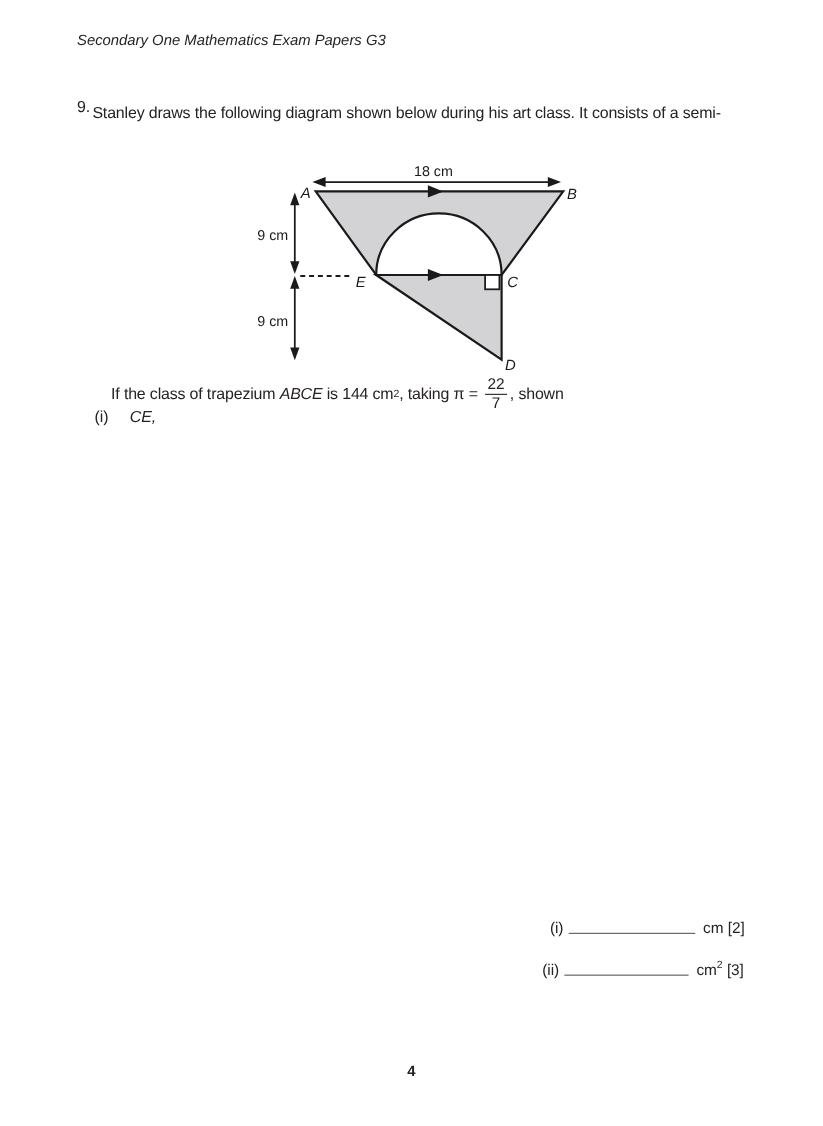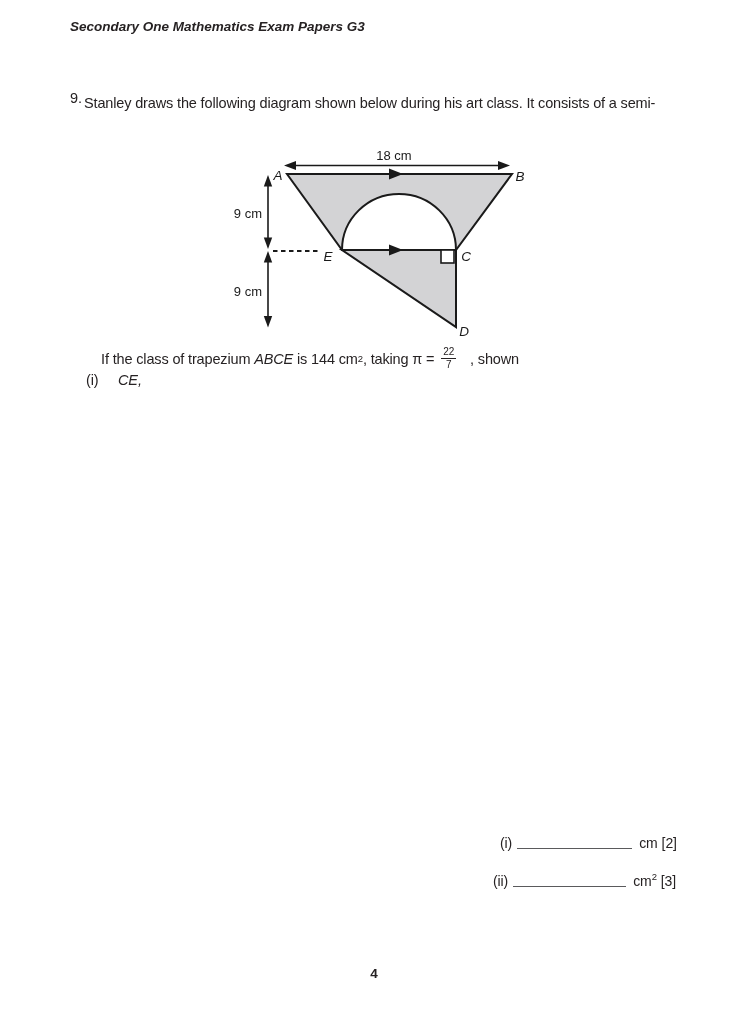--- a/index.html
+++ b/index.html
@@ -2,42 +2,42 @@
 <html><head>
 <meta charset="utf-8">
 <style>
   html,body { margin:0; padding:0; background:#e9e9e9; }
   .page {
     position:relative; width:748px; height:1024px; margin:0 auto;
     background:#ffffff; overflow:hidden;
     font-family:"Liberation Sans", sans-serif; color:#262223;
   }
   .header {
-    position:absolute; left:70px; top:19px;
-    font-size:13.5px; font-weight:bold; font-style:italic;
+    position:absolute; left:70px; top:29px;
+    font-size:13.5px; font-weight:normal; font-style:italic;
   }
   .qnum { position:absolute; left:70px; top:90px; font-size:14.5px; }
   .qbody {
     position:absolute; left:84px; top:90px; width:600px;
     font-size:14.5px; line-height:26px; letter-spacing:-0.15px;
   }
   .qbody div { white-space:nowrap; }
   .diagram { position:absolute; left:230px; top:140px; width:315px; height:205px; }
   .diagram text { font-family:"Liberation Sans", sans-serif; fill:#1a1a1a; }
   .condition {
     position:absolute; left:101px; top:344px; height:30px;
     font-size:14.5px; letter-spacing:-0.15px; white-space:nowrap;
     display:flex; align-items:center;
   }
   .condition span { white-space:pre; }
   .it { font-style:italic; }
   sup { font-size:9.5px; vertical-align:super; line-height:0; }
   .frac {
     display:inline-flex; flex-direction:column; align-items:center;
-    font-size:10px; line-height:1.1; margin:0 14px 0 3px; transform:translateY(-1px);
+    font-size:14px; line-height:1.1; margin:0 3px 0 3px; transform:translateY(-1px);
   }
   .frac .num { border-bottom:1.4px solid #262223; padding:0 2px 1px; }
   .frac .den { padding-top:0px; }
   .part { position:absolute; font-size:14.5px; letter-spacing:-0.1px; }
   .part-i  { left:86px; top:372px; }
   .part-ii { left:100px; top:397px; }
   .plabel { display:inline-block; min-width:32px; }
   .answer-row {
     position:absolute; font-size:14px; display:flex; align-items:flex-end;
     letter-spacing:-0.1px;

